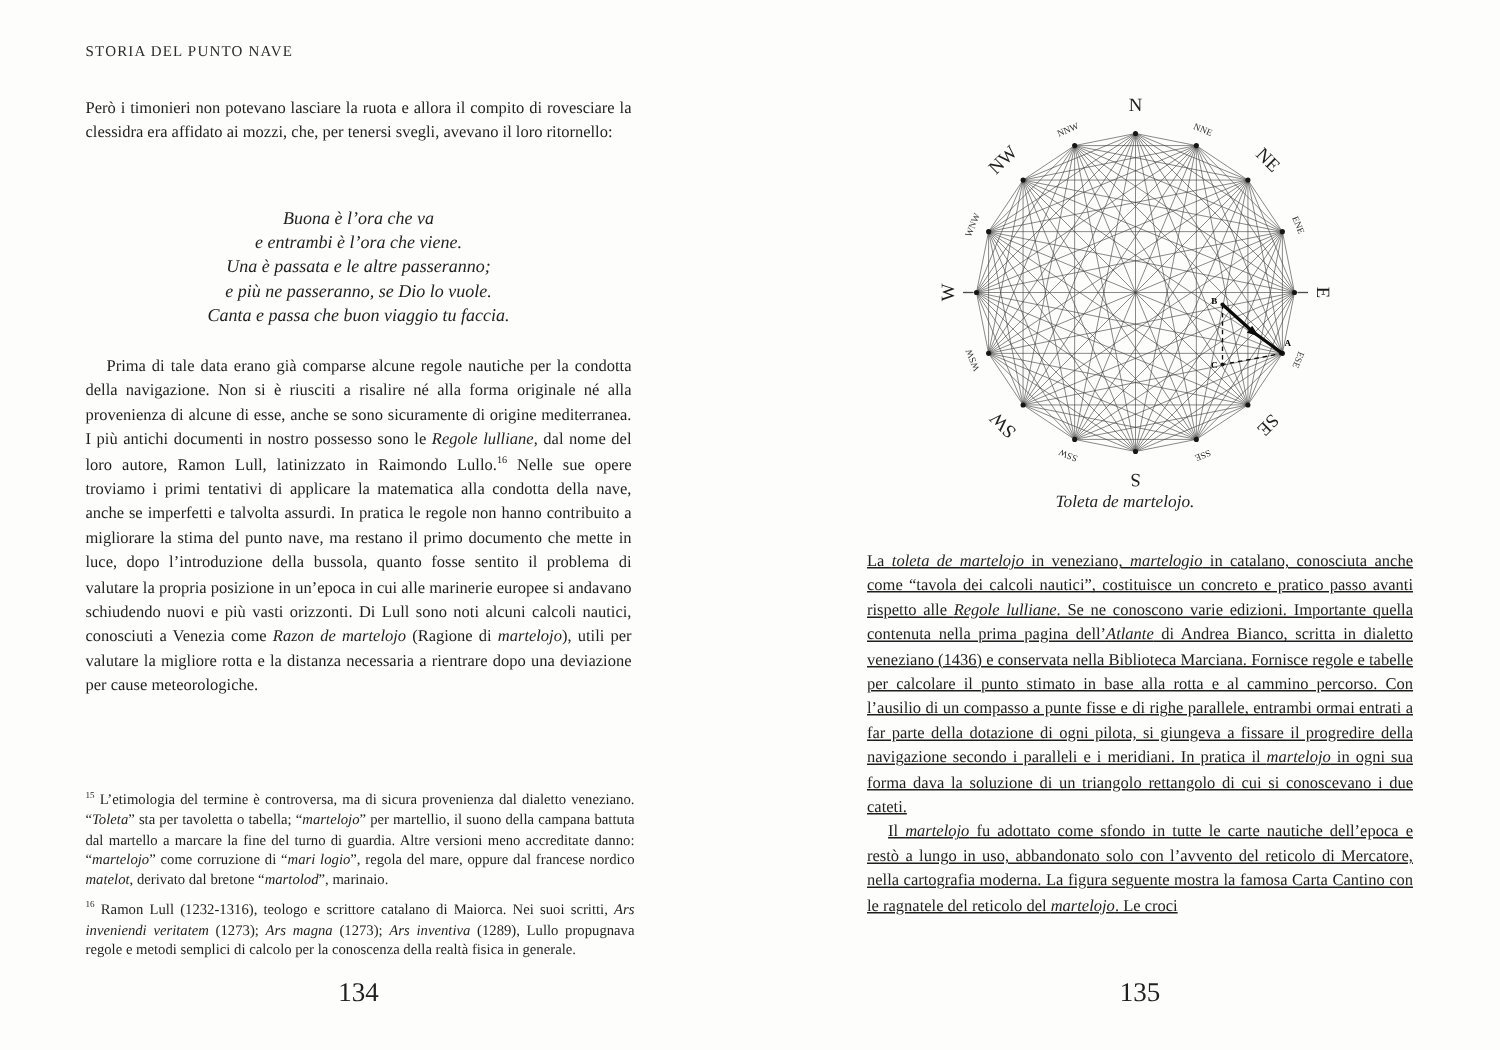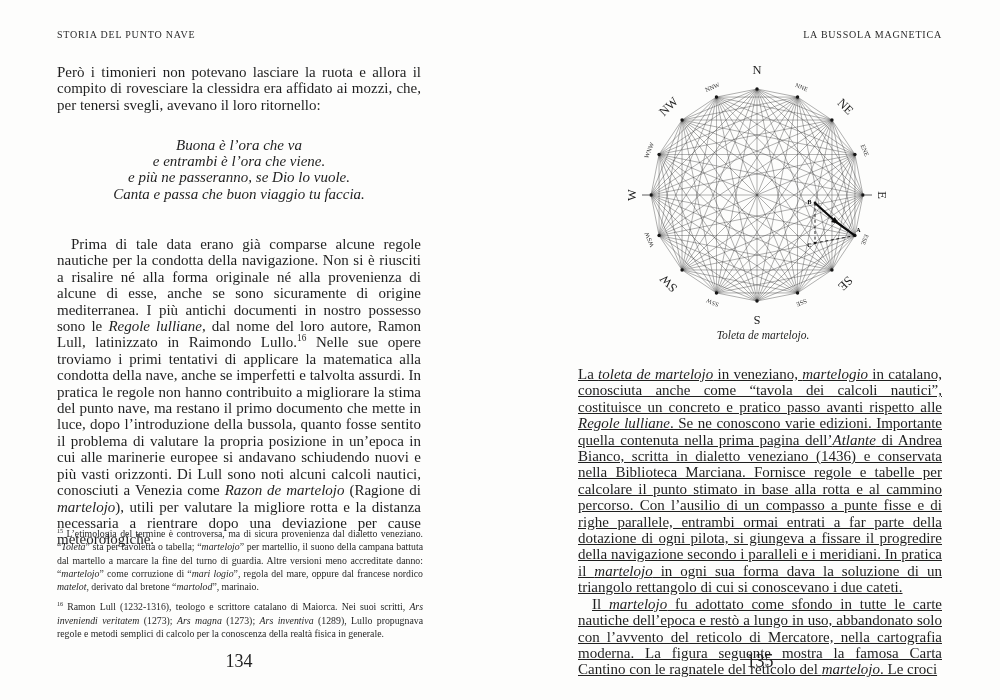--- a/index.html
+++ b/index.html
@@ -2,24 +2,24 @@
 <html><head>
 <meta charset="utf-8">
 <style>
   html,body{margin:0;padding:0;background:#e8e8e8;}
   .stage{position:relative;width:1000px;height:700px;background:#fdfdfc;overflow:hidden;
          font-family:"Liberation Serif",serif;color:#1f1f1f;}
   .page{position:absolute;top:0;height:588px;width:500px;padding-left:48px;}
   .page-left{left:0;} .page-right{left:500px;}
   .blk{position:absolute;}
   .runhead{font-size:10px;letter-spacing:.8px;color:#2b2b2b;white-space:nowrap;}
-  .bodytext{font-size:15px;line-height:16.4px;text-align:justify;}
+  .bodytext{font-size:11px;line-height:16.4px;text-align:justify;}
   .bodytext p{margin:0;}
   .indent{text-indent:14px;}
-  .poem{font-size:15px;line-height:16.2px;font-style:italic;text-align:center;}
+  .poem{font-size:12px;line-height:16.2px;font-style:italic;text-align:center;}
   .fn{font-size:9.8px;line-height:13.3px;text-align:justify;}
   .fn p{margin:0;}
   .fn p + p{margin-top:7px;}
   sup{font-size:62%;line-height:0;vertical-align:super;}
   .it{font-style:italic;}
   .caption{font-size:11.5px;font-style:italic;text-align:center;}
   .folio{font-size:18px;text-align:center;}
   svg text{font-family:"Liberation Serif",serif;text-anchor:middle;dominant-baseline:central;}
   .edge{stroke:#3b3b3b;stroke-width:.5;opacity:.8;}
   .tick{stroke:#3b3b3b;stroke-width:.9;opacity:.9;}
@@ -38,38 +38,38 @@
 <div class="stage">
 
   <div class="page page-left">
     <div class="blk runhead" style="left:57px;top:29px;">STORIA DEL PUNTO NAVE</div>
 
     <div class="blk bodytext" style="left:57px;top:64px;width:364px;"><span>Però i timonieri non potevano lasciare la ruota e allora il compito di rovesciare la clessidra era affidato ai mozzi, che, per tenersi svegli, avevano il loro ritornello:</span></div>
 
     <div class="blk poem" style="left:57px;top:137px;width:364px;">
         <div>Buona è l’ora che va</div>
         <div>e entrambi è l’ora che viene.</div>
+        <div>Una è passata e le altre passeranno;</div>
         <div>e più ne passeranno, se Dio lo vuole.</div>
         <div>Canta e passa che buon viaggio tu faccia.</div>
       </div>
 
     <div class="blk bodytext" style="left:57px;top:236px;width:364px;">
       <p class="indent"><span>Prima di tale data erano già comparse alcune regole nautiche per la condotta della navigazione. Non si è riusciti a risalire né alla forma originale né alla provenienza di alcune di esse, anche se sono sicuramente di origine mediterranea. I più antichi documenti in nostro possesso sono le </span><span class="it">Regole lulliane</span><span>, dal nome del loro autore, Ramon Lull, latinizzato in Raimondo Lullo.</span><sup>16</sup><span> Nelle sue opere troviamo i primi tentativi di applicare la matematica alla condotta della nave, anche se imperfetti e talvolta assurdi. In pratica le regole non hanno contribuito a migliorare la stima del punto nave, ma restano il primo documento che mette in luce, dopo l’introduzione della bussola, quanto fosse sentito il problema di valutare la propria posizione in un’epoca in cui alle marinerie europee si andavano schiudendo nuovi e più vasti orizzonti. Di Lull sono noti alcuni calcoli nautici, conosciuti a Venezia come </span><span class="it">Razon de martelojo</span><span> (Ragione di </span><span class="it">martelojo</span><span>), utili per valutare la migliore rotta e la distanza necessaria a rientrare dopo una deviazione per cause meteorologiche.</span></p>
     </div>
 
     <div class="blk fn" style="left:57px;top:527px;width:366px;">
       <p><sup>15</sup><span> L’etimologia del termine è controversa, ma di sicura provenienza dal dialetto veneziano. “</span><span class="it">Toleta</span><span>” sta per tavoletta o tabella; “</span><span class="it">martelojo</span><span>” per martellio, il suono della campana battuta dal martello a marcare la fine del turno di guardia. Altre versioni meno accreditate danno: “</span><span class="it">martelojo</span><span>” come corruzione di “</span><span class="it">mari logio</span><span>”, regola del mare, oppure dal francese nordico </span><span class="it">matelot</span><span>, derivato dal bretone “</span><span class="it">martolod</span><span>”, marinaio.</span></p>
       <p><sup>16</sup><span> Ramon Lull (1232-1316), teologo e scrittore catalano di Maiorca. Nei suoi scritti, </span><span class="it">Ars inveniendi veritatem</span><span> (1273); </span><span class="it">Ars magna</span><span> (1273); </span><span class="it">Ars inventiva</span><span> (1289), Lullo propugnava regole e metodi semplici di calcolo per la conoscenza della realtà fisica in generale.</span></p>
     </div>
 
     <div class="blk folio" style="left:57px;top:651px;width:364px;">134</div>
   </div>
 
   <div class="page page-right">
-    <div class="blk runhead" style="left:78px;top:29px;width:364px;text-align:right;">LA BUSSOLA MAGNETICA</div>
 
     <svg id="toleta-svg" class="blk" style="left:102px;top:44px;" width="310" height="300" viewBox="0 0 310 300">
         <line x1="155" y1="45" x2="195.56444383069953" y2="53.068769553803605" class="edge"></line>
         <line x1="155" y1="45" x2="229.95331880577402" y2="76.04668119422595" class="edge"></line>
         <line x1="155" y1="45" x2="252.9312304461964" y2="110.43555616930047" class="edge"></line>
         <line x1="155" y1="45" x2="261" y2="151" class="edge"></line>
         <line x1="155" y1="45" x2="252.9312304461964" y2="191.5644438306995" class="edge"></line>
         <line x1="155" y1="45" x2="229.95331880577405" y2="225.95331880577402" class="edge"></line>
         <line x1="155" y1="45" x2="195.56444383069953" y2="248.9312304461964" class="edge"></line>
         <line x1="155" y1="45" x2="155" y2="257" class="edge"></line>
@@ -222,21 +222,21 @@
         <path d="M213,159 V199 L252.9,191.6" class="course-dash"></path>
         <path d="M213,159 L233,177 L252.9,191.6" class="course-bold"></path>
         <polygon points="237,180 229.2,177.9 232.8,173.1" class="course-arrow"></polygon>
         <circle cx="213" cy="159" r="1.4" class="vert"></circle>
         <circle cx="213" cy="199" r="1.3" class="vert"></circle>
         <text x="207.5" y="157.5" class="tri-lab" text-anchor="end">B</text>
         <text x="207.5" y="200.5" class="tri-lab" text-anchor="end">C</text>
         <text x="256.5" y="185.5" class="tri-lab" text-anchor="middle">A</text>
       </svg>
 
-    <div class="blk caption" style="left:81px;top:329px;width:364px;">Toleta de martelojo.</div>
+    <div class="blk caption" style="left:68px;top:329px;width:364px;">Toleta de martelojo.</div>
 
     <div class="blk bodytext" style="left:78px;top:366px;width:364px;text-decoration:underline;">
       <p><span>La </span><span class="it">toleta de martelojo</span><span> in veneziano, </span><span class="it">martelogio</span><span> in catalano, conosciuta anche come “tavola dei calcoli nautici”, costituisce un concreto e pratico passo avanti rispetto alle </span><span class="it">Regole lulliane</span><span>. Se ne conoscono varie edizioni. Importante quella contenuta nella prima pagina dell’</span><span class="it">Atlante</span><span> di Andrea Bianco, scritta in dialetto veneziano (1436) e conservata nella Biblioteca Marciana. Fornisce regole e tabelle per calcolare il punto stimato in base alla rotta e al cammino percorso. Con l’ausilio di un compasso a punte fisse e di righe parallele, entrambi ormai entrati a far parte della dotazione di ogni pilota, si giungeva a fissare il progredire della navigazione secondo i paralleli e i meridiani. In pratica il </span><span class="it">martelojo</span><span> in ogni sua forma dava la soluzione di un triangolo rettangolo di cui si conoscevano i due cateti.</span></p>
       <p class="indent"><span>Il </span><span class="it">martelojo</span><span> fu adottato come sfondo in tutte le carte nautiche dell’epoca e restò a lungo in uso, abbandonato solo con l’avvento del reticolo di Mercatore, nella cartografia moderna. La figura seguente mostra la famosa Carta Cantino con le ragnatele del reticolo del </span><span class="it">martelojo</span><span>. Le croci</span></p>
     </div>
 
     <div class="blk folio" style="left:78px;top:651px;width:364px;">135</div>
   </div>
 
 </div>

